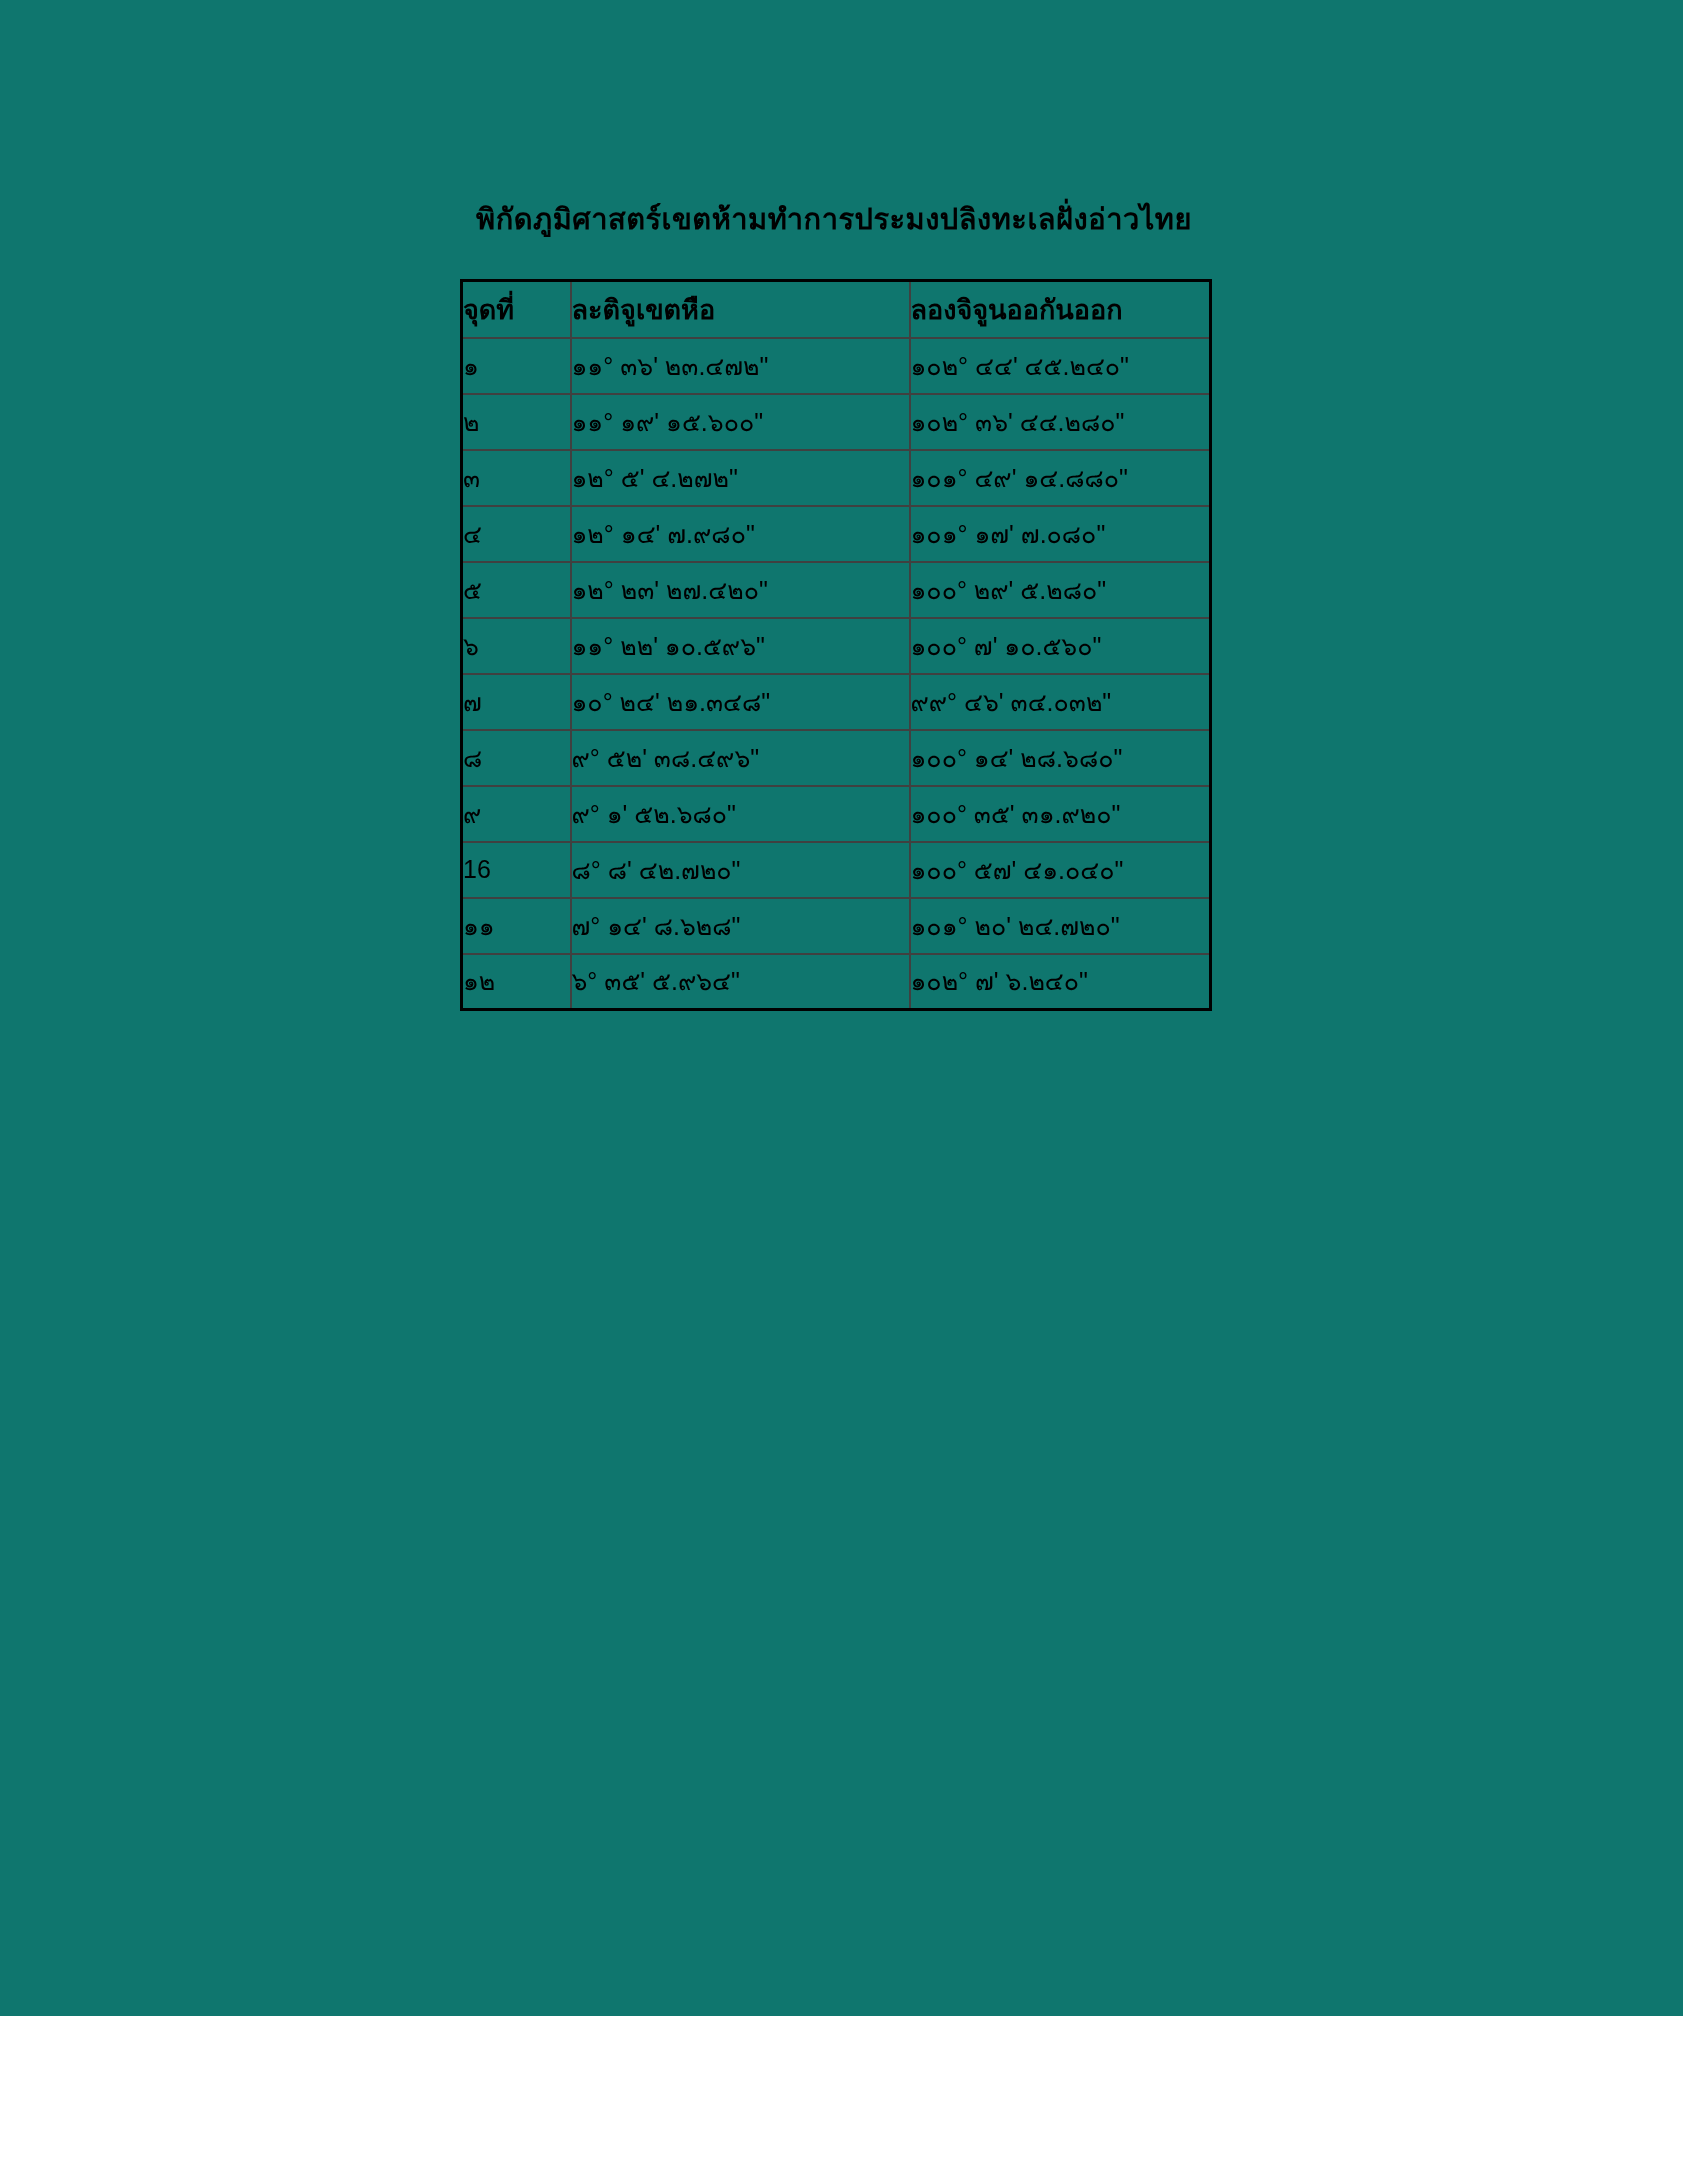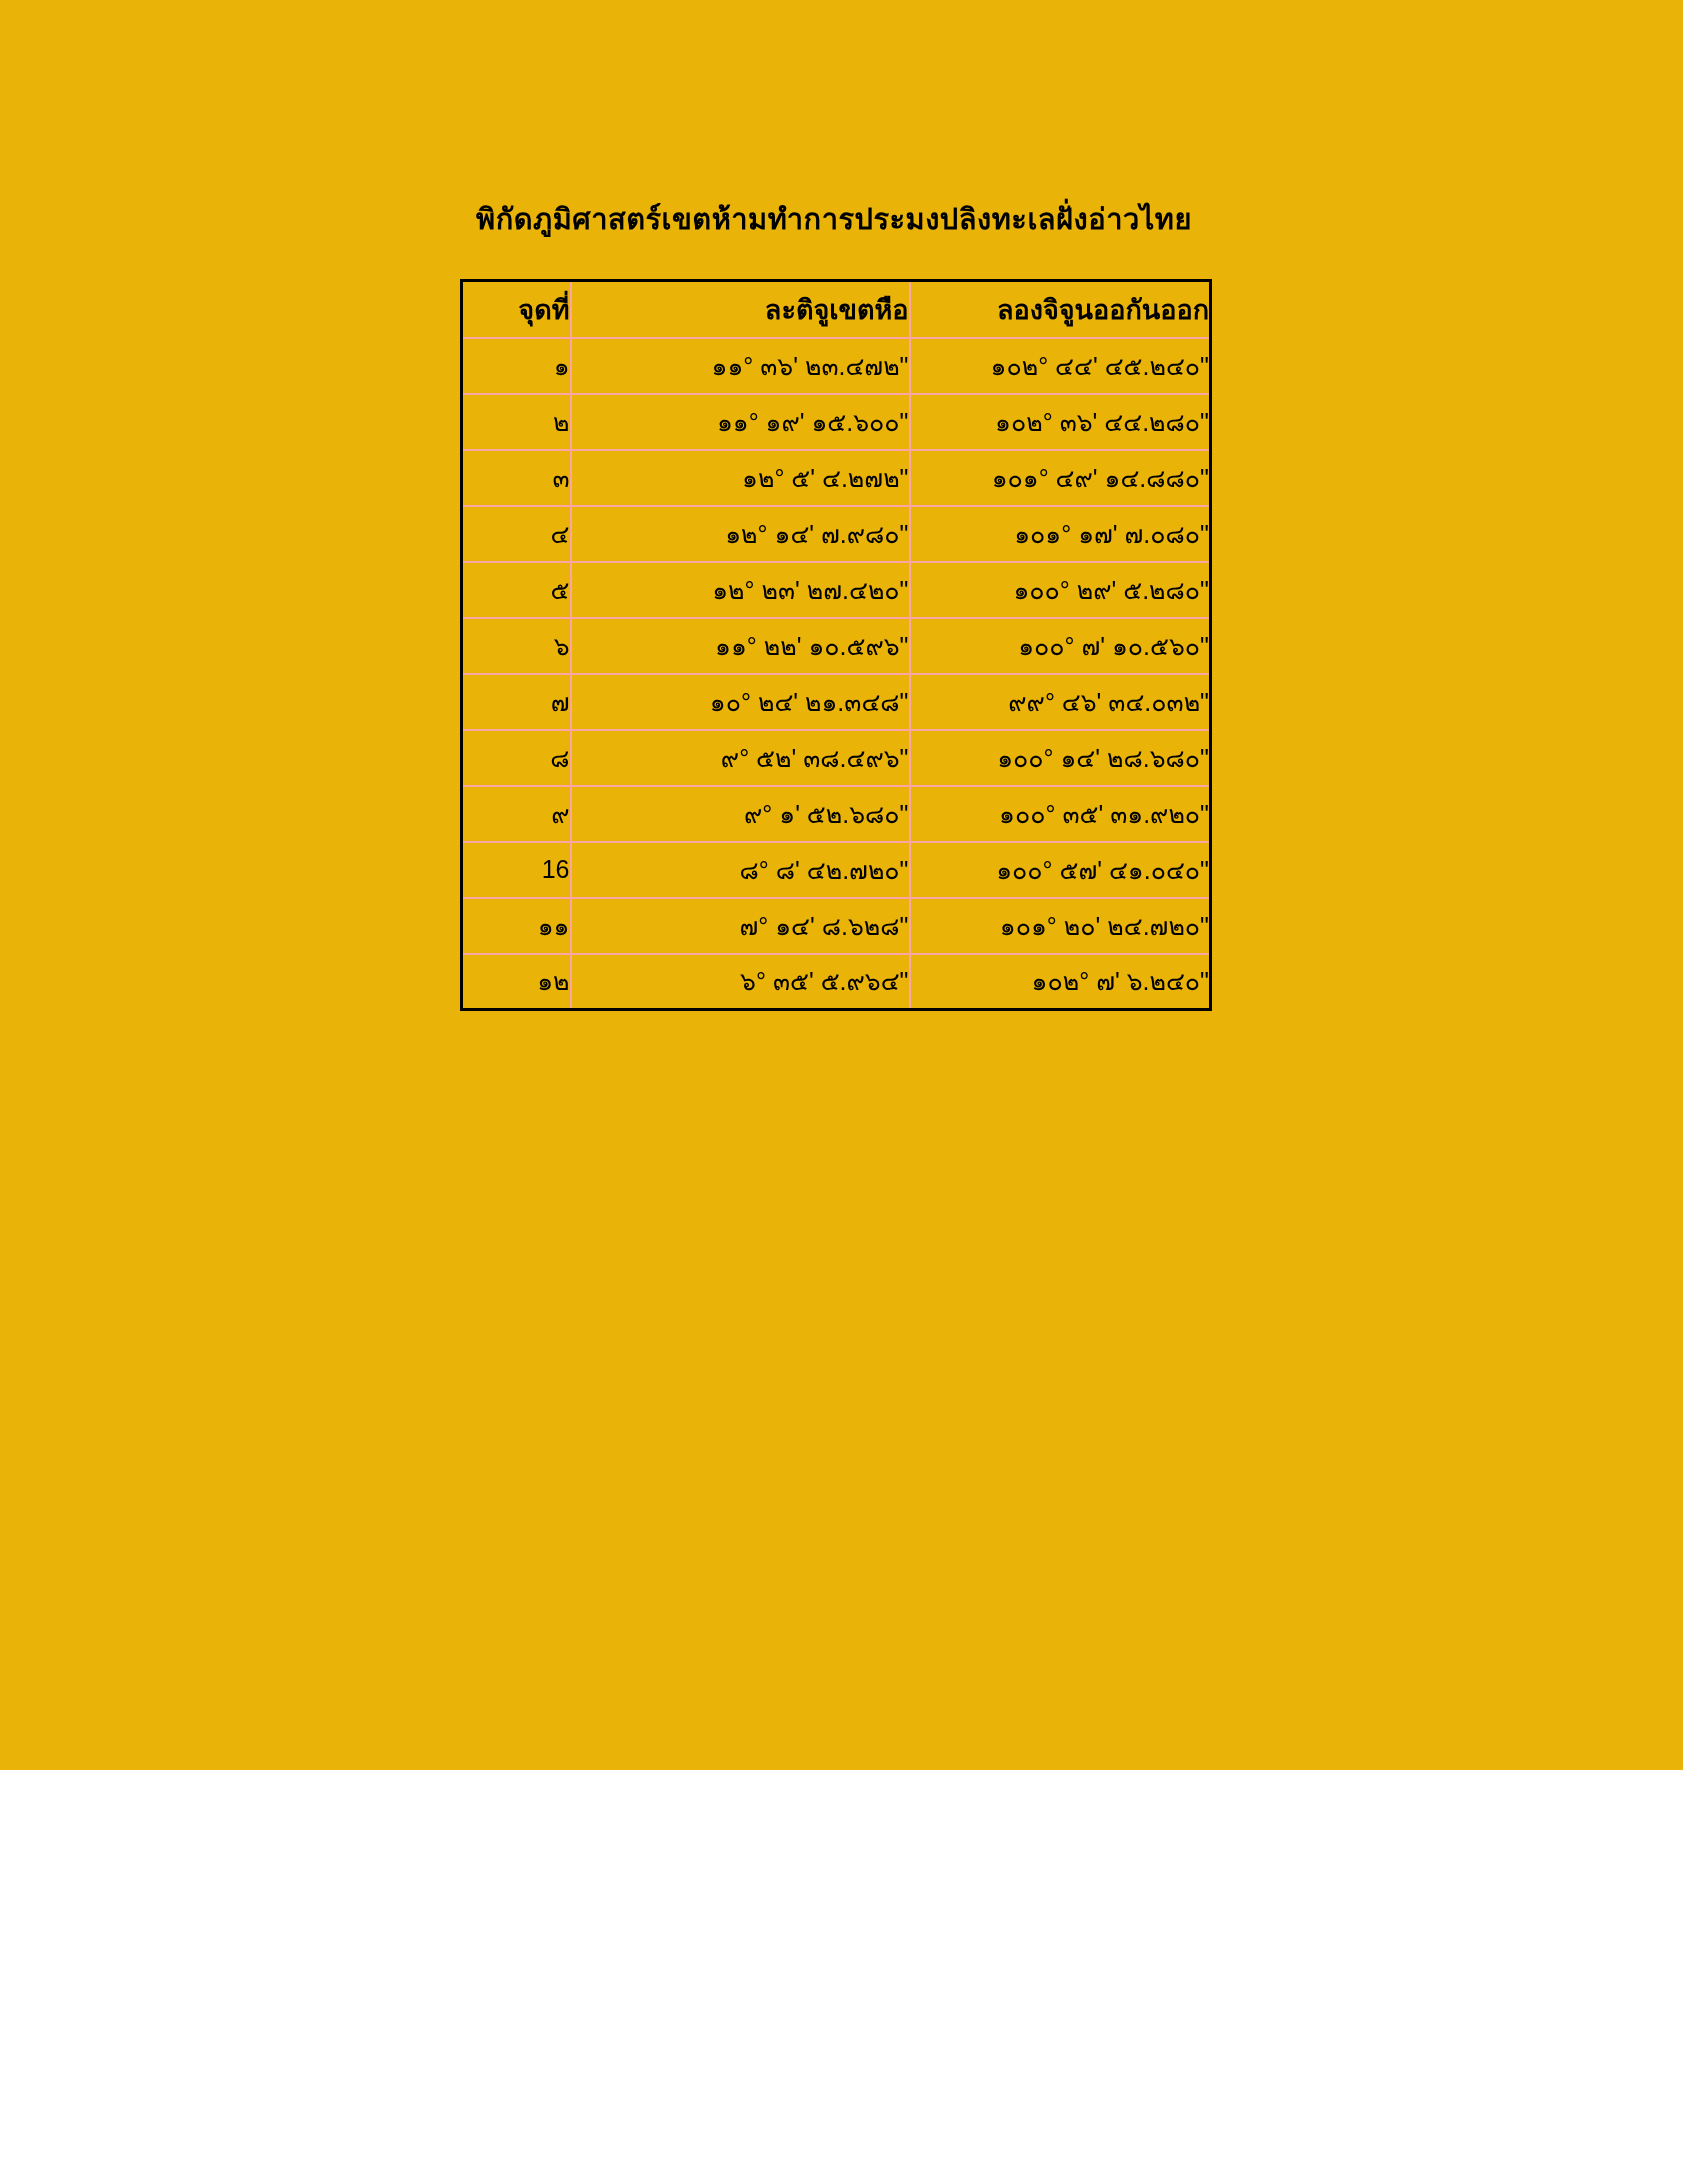--- a/index.html
+++ b/index.html
@@ -6,22 +6,22 @@
   html, body {
     width: 1683px;
     height: 2178px;
     background: #ffffff;
     font-family: "Liberation Sans", sans-serif;
     color: #000000;
   }
   .page {
     position: relative;
     width: 1683px;
-    height: 1770px;
-    background: #eab308;
+    height: 2016px;
+    background: #0f766e;
     overflow: hidden;
     text-decoration: underline;
   }
   .doc-title {
     position: absolute;
     left: 460px;
     top: 196px;
     width: 748px;
     text-align: center;
     font-size: 29px;
@@ -31,22 +31,22 @@
   }
   table.coords {
     position: absolute;
     left: 460px;
     top: 279px;
     border-collapse: collapse;
     border: 3px solid #000000;
     table-layout: fixed;
   }
   table.coords th, table.coords td {
-    border: 2px solid #fca5a5;
-    text-align: right;
+    border: 2px solid #404040;
+    text-align: left;
     vertical-align: middle;
     overflow: hidden;
     white-space: nowrap;
   }
   table.coords th {
     height: 57px;
     font-size: 27px;
     font-weight: bold;
   }
   table.coords td {

